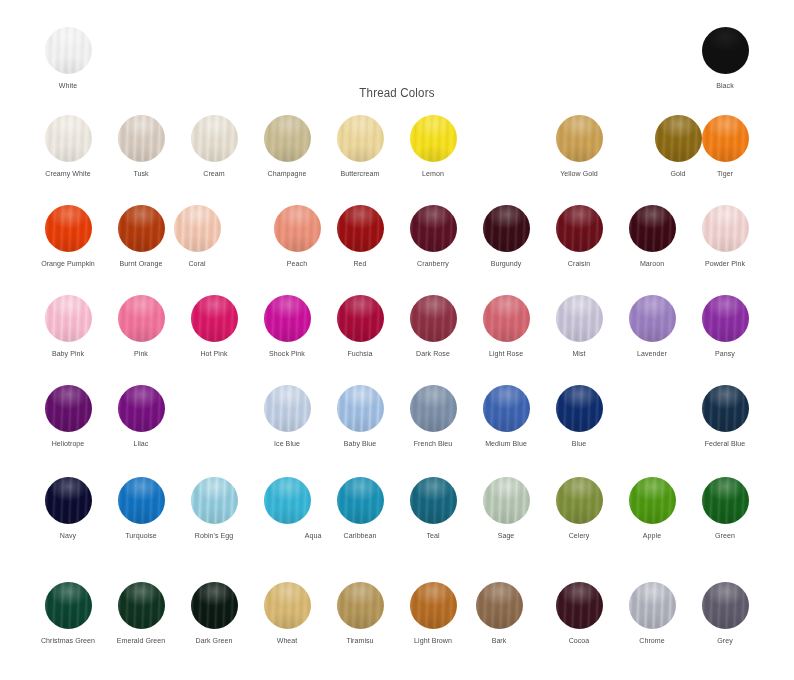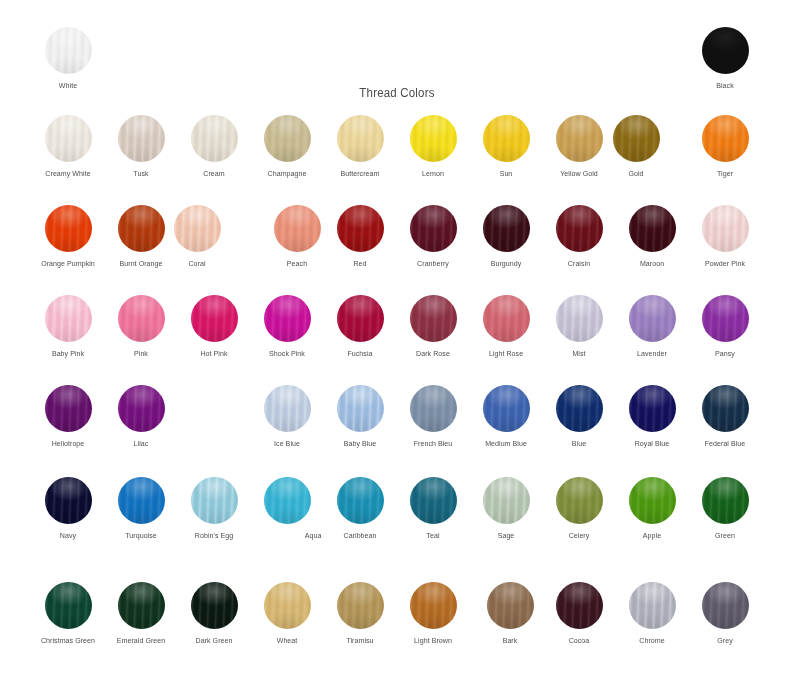--- a/index.html
+++ b/index.html
@@ -152,29 +152,25 @@
           <div class="swatch-label">Champagne</div>
         </div>
         <div class="swatch-cell" style="left: 323px; top: 0px;">
           <div class="swatch" style="background-color: rgb(236, 215, 155);"></div>
           <div class="swatch-label">Buttercream</div>
         </div>
         <div class="swatch-cell" style="left: 396px; top: 0px;">
           <div class="swatch" style="background-color: rgb(245, 223, 27);"></div>
           <div class="swatch-label">Lemon</div>
         </div>
-        <div class="swatch-cell" style="left: 469px; top: 0px;">
-          <div class="swatch" style="background-color: rgb(241, 200, 27);"></div>
-          <div class="swatch-label">Sun</div>
-        </div>
         <div class="swatch-cell" style="left: 542px; top: 0px;">
           <div class="swatch" style="background-color: rgb(202, 160, 83);"></div>
           <div class="swatch-label">Yellow Gold</div>
         </div>
-        <div class="swatch-cell" style="left: 599px; top: 0px;">
+        <div class="swatch-cell" style="left: 641px; top: 0px;">
           <div class="swatch" style="background-color: rgb(139, 106, 20);"></div>
           <div class="swatch-label">Gold</div>
         </div>
         <div class="swatch-cell" style="left: 688px; top: 0px;">
           <div class="swatch" style="background-color: rgb(240, 124, 20);"></div>
           <div class="swatch-label">Tiger</div>
         </div>
       </div>
       <div class="grid-row" style="top: 205px;">
         <div class="swatch-cell" style="left: 31px; top: 0px;">
@@ -282,24 +278,20 @@
           <div class="swatch-label">French Bleu</div>
         </div>
         <div class="swatch-cell" style="left: 469px; top: 0px;">
           <div class="swatch" style="background-color: rgb(61, 99, 176);"></div>
           <div class="swatch-label">Medium Blue</div>
         </div>
         <div class="swatch-cell" style="left: 542px; top: 0px;">
           <div class="swatch" style="background-color: rgb(16, 46, 110);"></div>
           <div class="swatch-label">Blue</div>
         </div>
-        <div class="swatch-cell" style="left: 615px; top: 0px;">
-          <div class="swatch" style="background-color: rgb(20, 17, 94);"></div>
-          <div class="swatch-label">Royal Blue</div>
-        </div>
         <div class="swatch-cell" style="left: 688px; top: 0px;">
           <div class="swatch" style="background-color: rgb(22, 48, 74);"></div>
           <div class="swatch-label">Federal Blue</div>
         </div>
       </div>
       <div class="grid-row" style="top: 477px;">
         <div class="swatch-cell" style="left: 31px; top: 0px;">
           <div class="swatch" style="background-color: rgb(12, 12, 50);"></div>
           <div class="swatch-label">Navy</div>
         </div>
@@ -358,21 +350,21 @@
           <div class="swatch-label">Wheat</div>
         </div>
         <div class="swatch-cell" style="left: 396px; top: 0px;">
           <div class="swatch" style="background-color: rgb(181, 108, 36);"></div>
           <div class="swatch-label">Light Brown</div>
         </div>
         <div class="swatch-cell" style="left: 323px; top: 0px;">
           <div class="swatch" style="background-color: rgb(179, 149, 88);"></div>
           <div class="swatch-label">Tiramisu</div>
         </div>
-        <div class="swatch-cell" style="left: 473px; top: 0px;">
+        <div class="swatch-cell" style="left: 462px; top: 0px;">
           <div class="swatch" style="background-color: rgb(140, 107, 78);"></div>
           <div class="swatch-label">Bark</div>
         </div>
         <div class="swatch-cell" style="left: 542px; top: 0px;">
           <div class="swatch" style="background-color: rgb(59, 21, 32);"></div>
           <div class="swatch-label">Cocoa</div>
         </div>
         <div class="swatch-cell" style="left: 615px; top: 0px;">
           <div class="swatch pale" style="background-color: rgb(174, 176, 187);"></div>
           <div class="swatch-label">Chrome</div>

